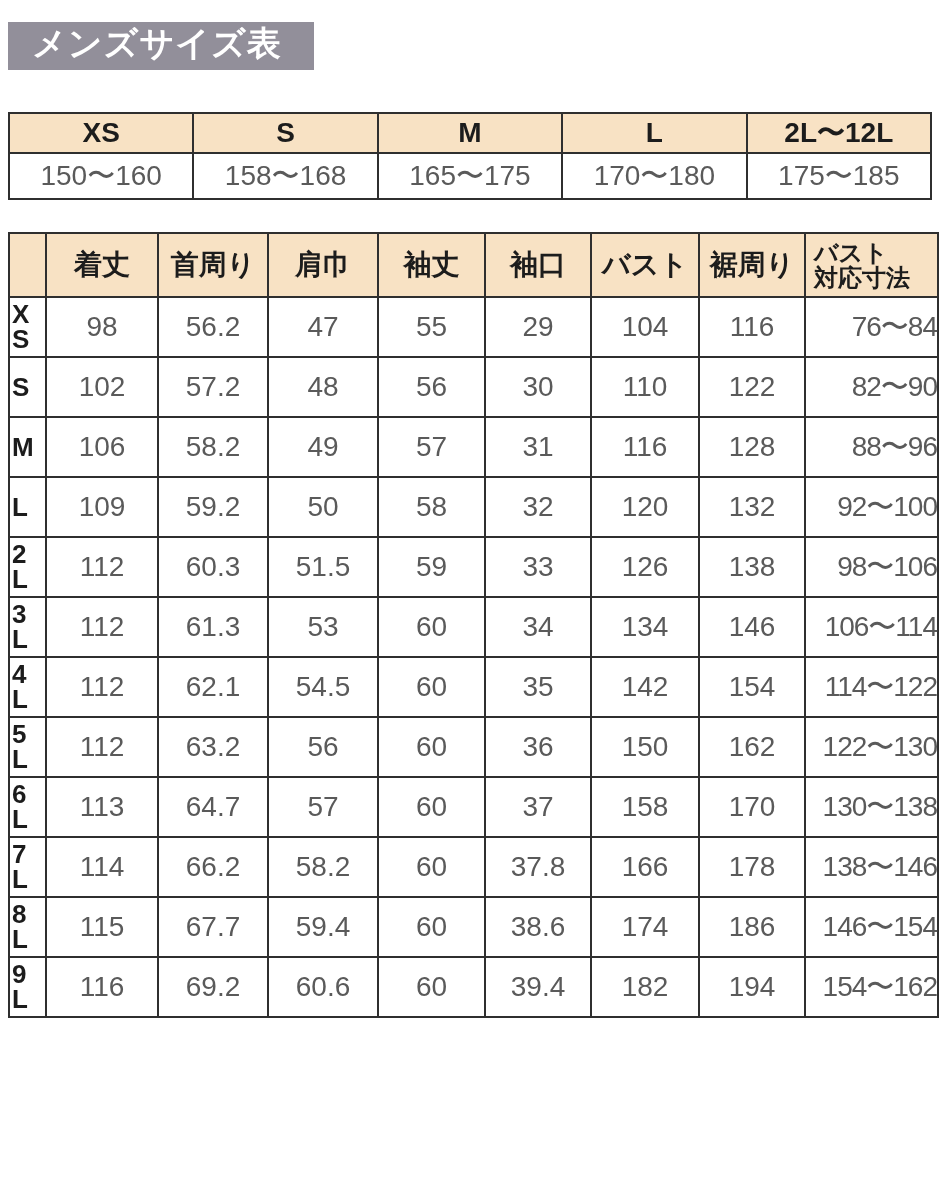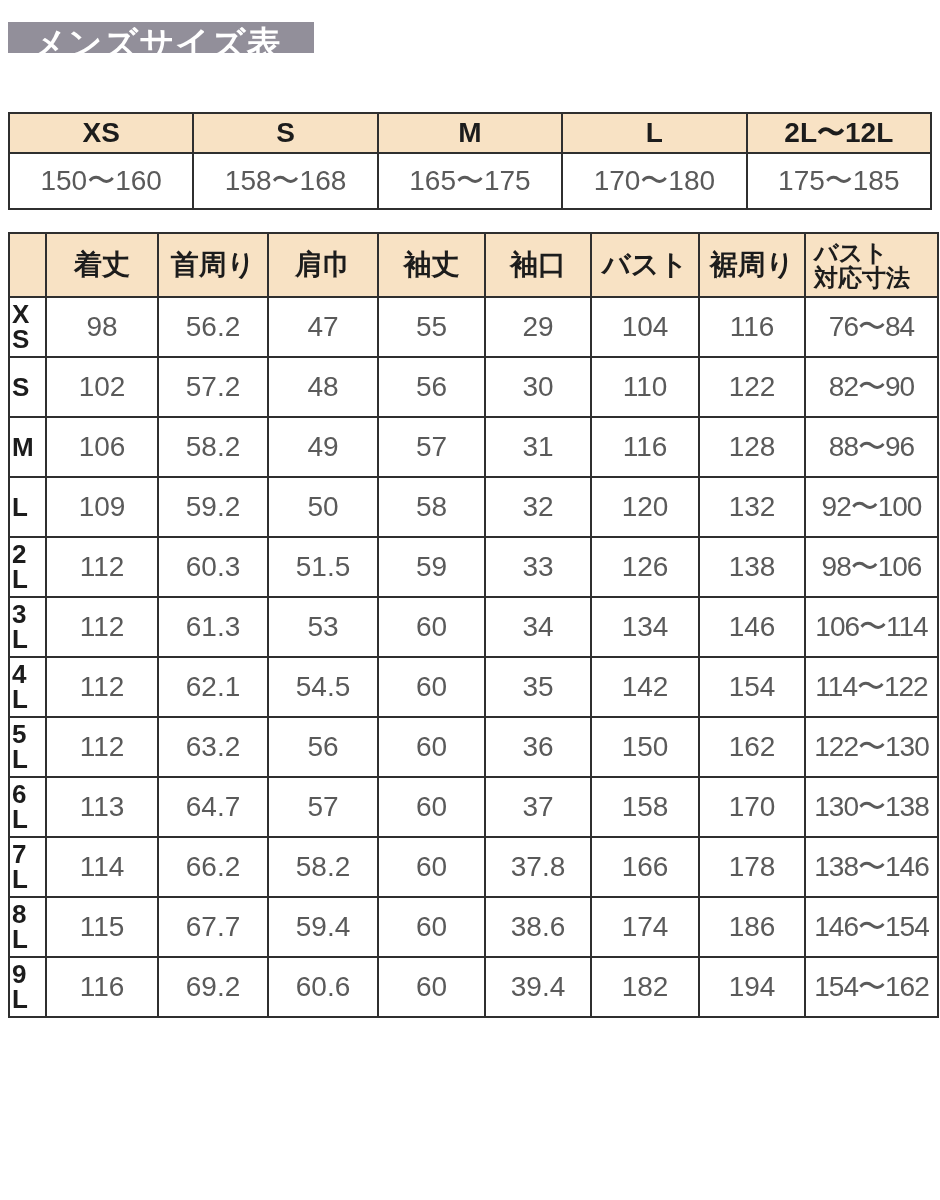--- a/index.html
+++ b/index.html
@@ -21,21 +21,21 @@
     width: 940px;
     height: 1200px;
     background: #ffffff;
     overflow: hidden;
   }
   .title-bar {
     position: absolute;
     left: 8px;
     top: 22px;
     width: 306px;
-    height: 31px;
+    height: 48px;
     line-height: 42px;
     padding-left: 24px;
     background: var(--title-bg);
     color: #ffffff;
     font-size: 34px;
     font-weight: bold;
     letter-spacing: 1px;
     white-space: nowrap;
   }
   .subtitle {
@@ -65,21 +65,21 @@
     width: 924px;
   }
   .height-table th {
     height: 36px;
     background: var(--header-bg);
     color: var(--label-text);
     font-size: 28px;
     font-weight: 600;
   }
   .height-table td {
-    height: 56px;
+    height: 46px;
     color: var(--value-text);
     font-size: 28px;
     font-weight: 400;
     margin-left: 36px;
   }
   
   .size-table {
     position: absolute;
     left: 8px;
     top: 232px;
@@ -110,20 +110,21 @@
     text-align: left;
     padding-left: 2px;
   }
   .size-table tbody td {
     color: var(--value-text);
     font-size: 28px;
     font-weight: 400;
   }
   .size-table tbody td:last-child {
     letter-spacing: -1px;
+    text-align: right;
   }
 </style>
 </head>
 <body>
 
 <div class="page">
 
   <div class="title-bar">メンズサイズ表</div>
 
 

